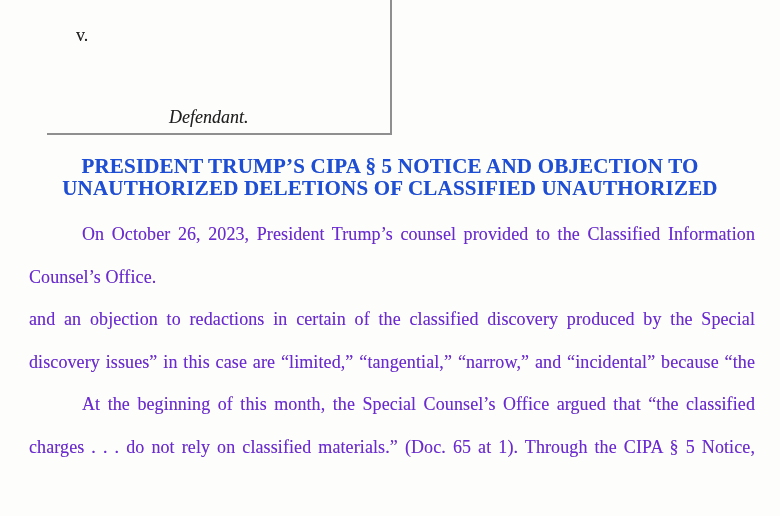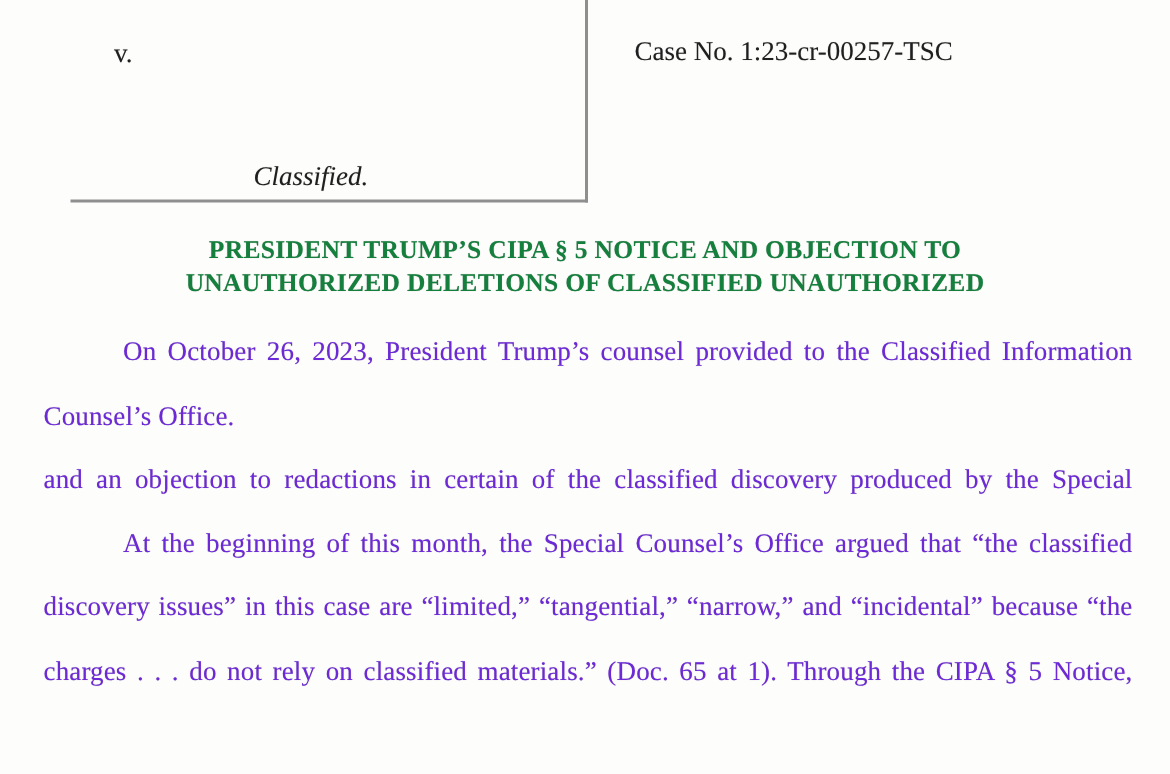--- a/index.html
+++ b/index.html
@@ -57,23 +57,23 @@
     line-height: 20px;
   }
   
   .doc-title {
     position: absolute;
     left: 30px;
     top: 156px;
     width: 720px;
     text-align: center;
     font-weight: bold;
-    font-size: 17px;
+    font-size: 21px;
     line-height: 21.5px;
-    color: #15803d;
+    color: #1d4ed8;
     letter-spacing: 0.2px;
   }
   
   .doc-body {
     position: absolute;
     left: 29px;
     top: 213px;
     width: 726px;
     font-size: 18px;
     color: #6d28d9;
@@ -93,31 +93,30 @@
 </head>
 <body>
 
 <div class="page">
 
   <div class="caption-box"></div>
 
   <div class="versus">v.</div>
 
 
-  <div class="defendant-role">Classified.</div>
+  <div class="defendant-role">Defendant.</div>
 
-  <div class="case-number">Case No. 1:23-cr-00257-TSC</div>
 
   <div class="doc-title">
     <div>PRESIDENT TRUMP’S CIPA § 5 NOTICE AND OBJECTION TO</div>
     <div>UNAUTHORIZED DELETIONS OF CLASSIFIED UNAUTHORIZED</div>
   </div>
 
   <div class="doc-body">
     <div class="ln just indent">On October 26, 2023, President Trump’s counsel provided to the Classified Information</div>
     <div class="ln">Counsel’s Office.</div>
     <div class="ln just">and an objection to redactions in certain of the classified discovery produced by the Special</div>
+    <div class="ln just">discovery issues” in this case are “limited,” “tangential,” “narrow,” and “incidental” because “the</div>
     <div class="ln just indent">At the beginning of this month, the Special Counsel’s Office argued that “the classified</div>
-    <div class="ln just">discovery issues” in this case are “limited,” “tangential,” “narrow,” and “incidental” because “the</div>
     <div class="ln just">charges . . . do not rely on classified materials.”  (Doc. 65 at 1).  Through the CIPA § 5 Notice,</div>
   </div>
 
 </div>
 
 </body></html>

